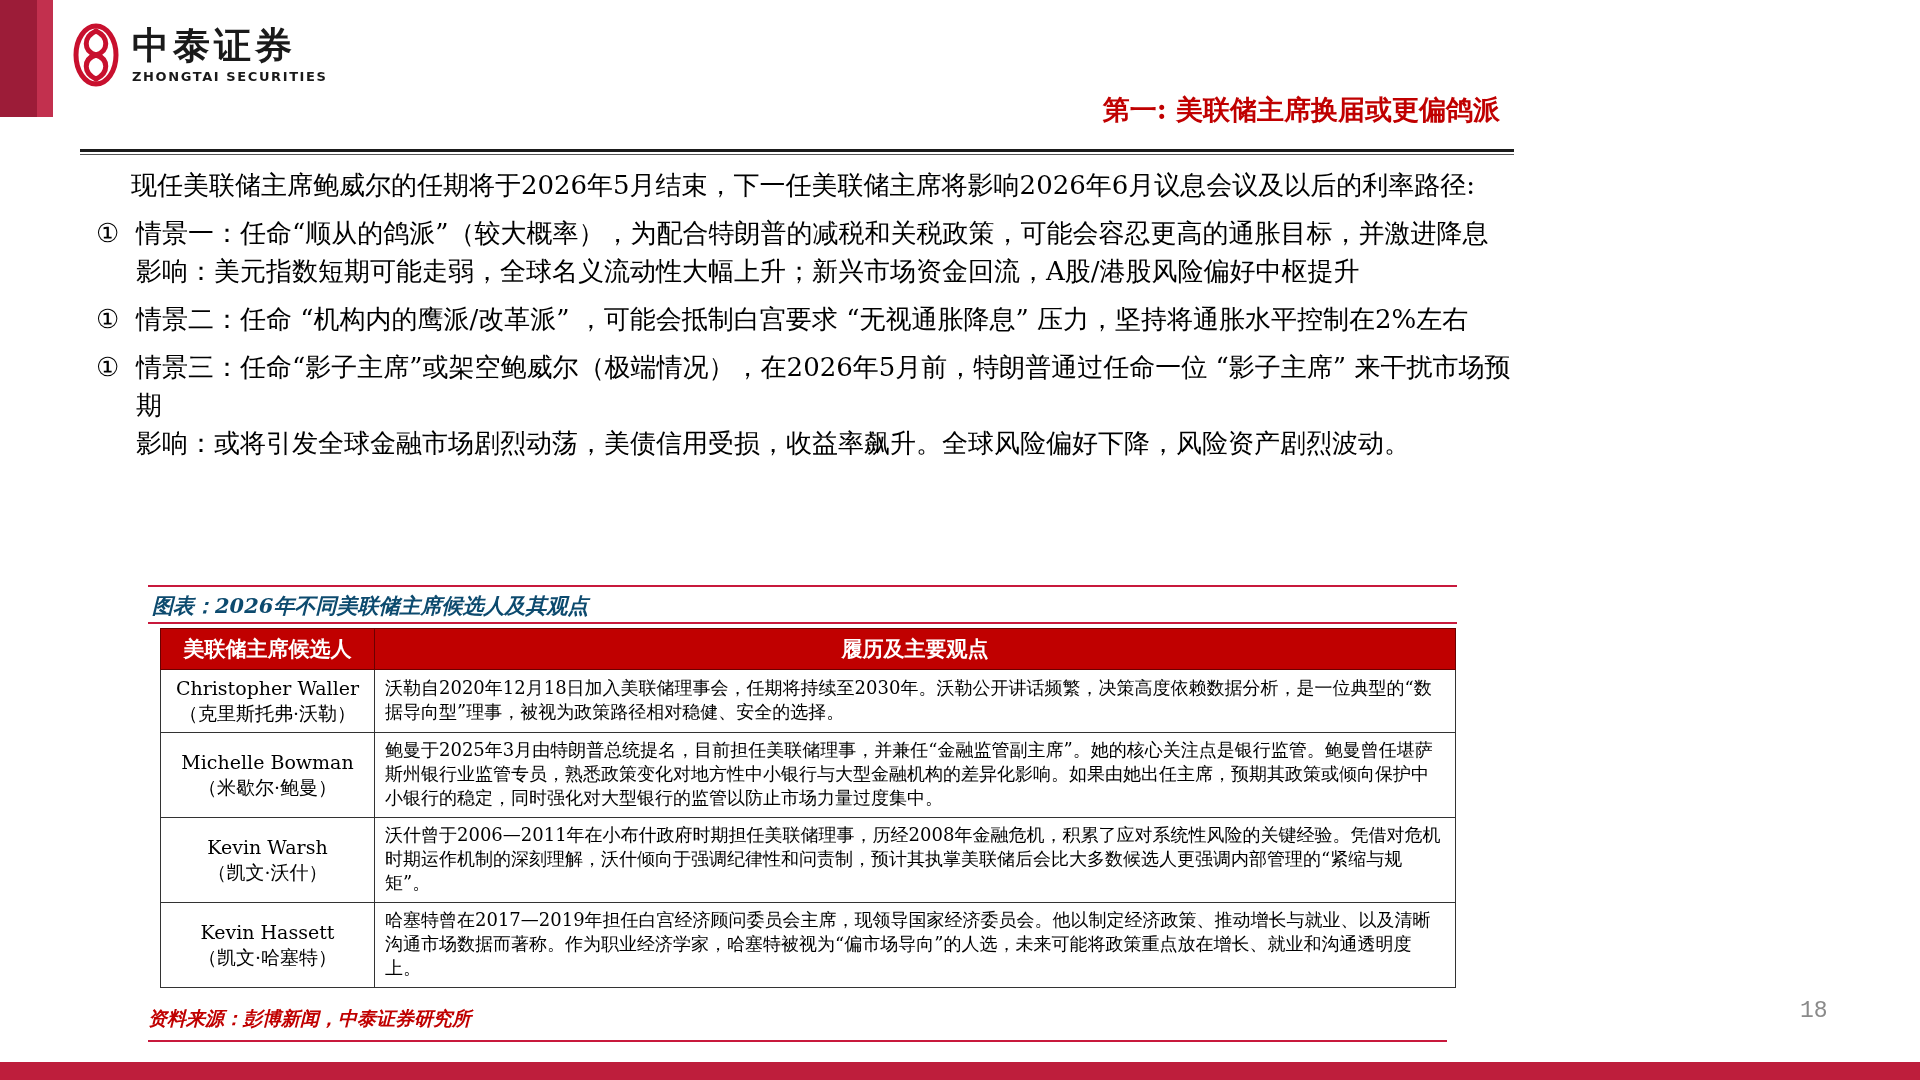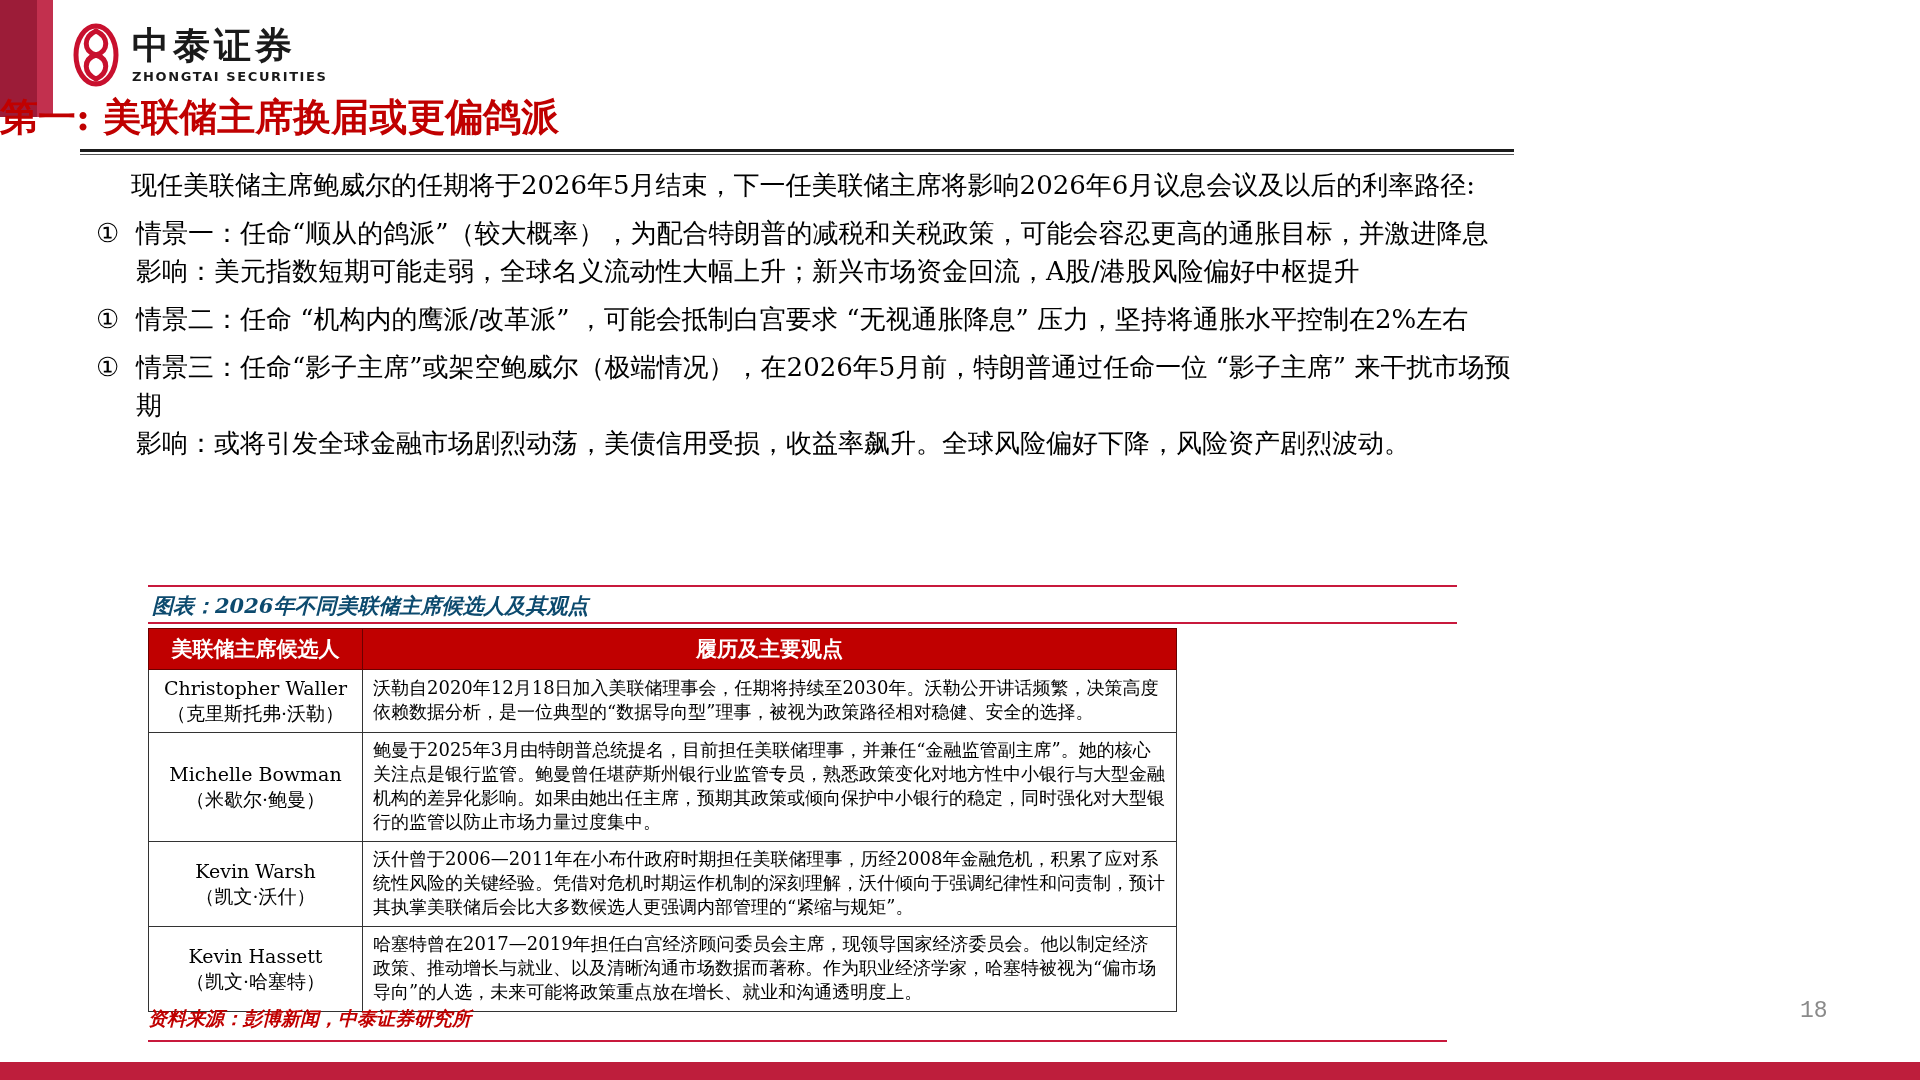--- a/index.html
+++ b/index.html
@@ -12,38 +12,38 @@
   .corner-light{position:absolute;left:37px;top:0;width:16px;height:117px;background:#C2304E;}
   
   .logo-wrap{position:absolute;left:72px;top:22px;display:flex;align-items:flex-start;}
   .logo-mark{width:48px;height:66px;margin-right:12px;}
   .logo-text{display:flex;flex-direction:column;justify-content:space-between;padding-top:4px;}
   .logo-cn{font-size:37px;font-weight:bold;letter-spacing:4px;color:#1a1a1a;line-height:40px;
     font-family:"DejaVu Sans","Liberation Sans",sans-serif;}
   .logo-en{font-size:13px;font-weight:bold;letter-spacing:1.6px;color:#1a1a1a;margin-top:3px;
     font-family:"DejaVu Sans","Liberation Sans",sans-serif;}
   
-  .slide-title{position:absolute;left:0;top:92px;width:1500px;text-align:left;
-    font-size:38px;font-weight:bold;color:#C00000;}
+  .slide-title{position:absolute;left:0;top:92px;width:1500px;text-align:right;
+    font-size:27px;font-weight:bold;color:#C00000;}
   .title-rule{position:absolute;left:80px;top:149px;width:1434px;height:2px;
     border-top:3px solid #1b1b1b;border-bottom:1px solid #555;}
   
   .body-text{position:absolute;left:90px;top:166px;width:1426px;font-size:26px;line-height:38px;}
   .intro{margin:0;text-align:center;}
   .bullet{display:flex;margin-top:10px;}
   .bullet .marker{flex:none;width:46px;padding-left:6px;box-sizing:border-box;}
   .bullet .content{flex:1;}
   .bullet p{margin:0;}
   
   .fig-rule1{position:absolute;left:148px;top:585px;width:1309px;border-top:2px solid #C8193C;}
   .fig-caption{position:absolute;left:152px;top:592px;width:1300px;
     font-size:21px;font-weight:bold;font-style:italic;color:#0c4a6e;}
   .fig-rule2{position:absolute;left:148px;top:622px;width:1309px;border-top:2px solid #C8193C;}
   
-  .fed-table{position:absolute;left:148px;top:628px;width:1029px;border-collapse:collapse;
+  .fed-table{position:absolute;left:160px;top:628px;width:1296px;border-collapse:collapse;
     table-layout:fixed;}
   .fed-table th{
     background:#C00000;color:#ffffff;font-size:21px;font-weight:bold;height:36px;
     border:1px solid #6b0000;padding:2px 6px;}
   .fed-table td{border:1px solid #333;vertical-align:middle;}
   .fed-table .col-name{width:214px;}
   .name-cell{text-align:center;font-size:19px;line-height:25px;padding:6px 2px;}
   .name-en{display:block;}
   .name-cn{display:block;}
   .detail-cell{font-size:18px;line-height:24px;padding:5px 10px 7px 10px;text-align:left;}

